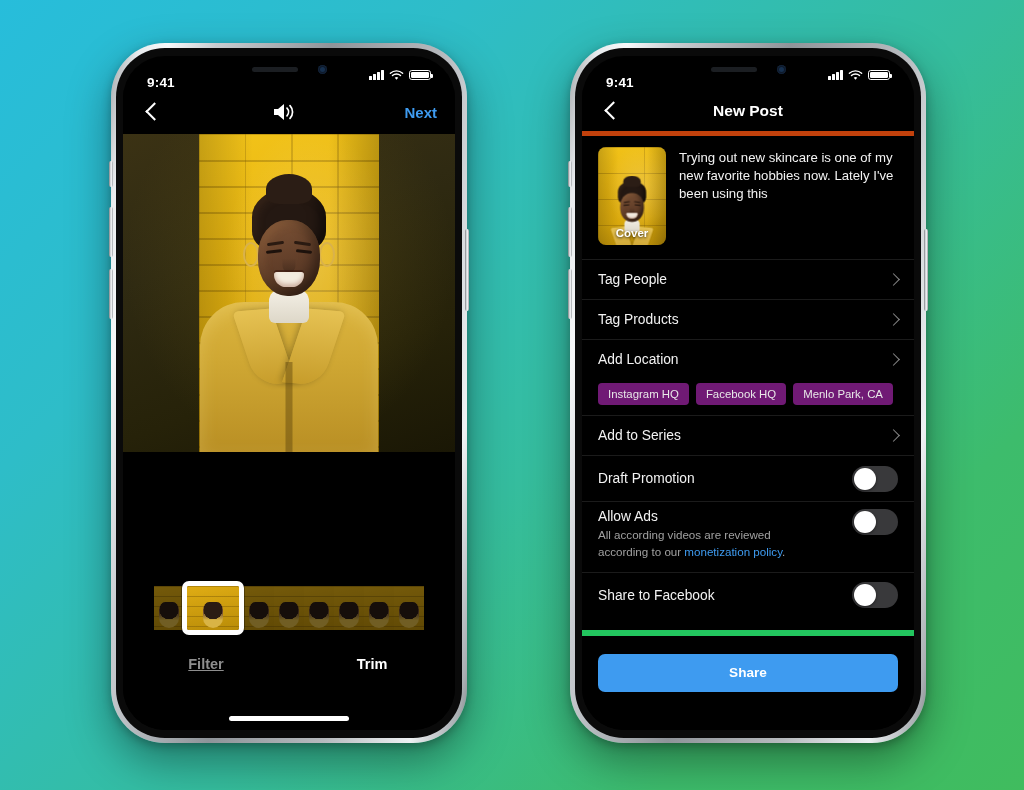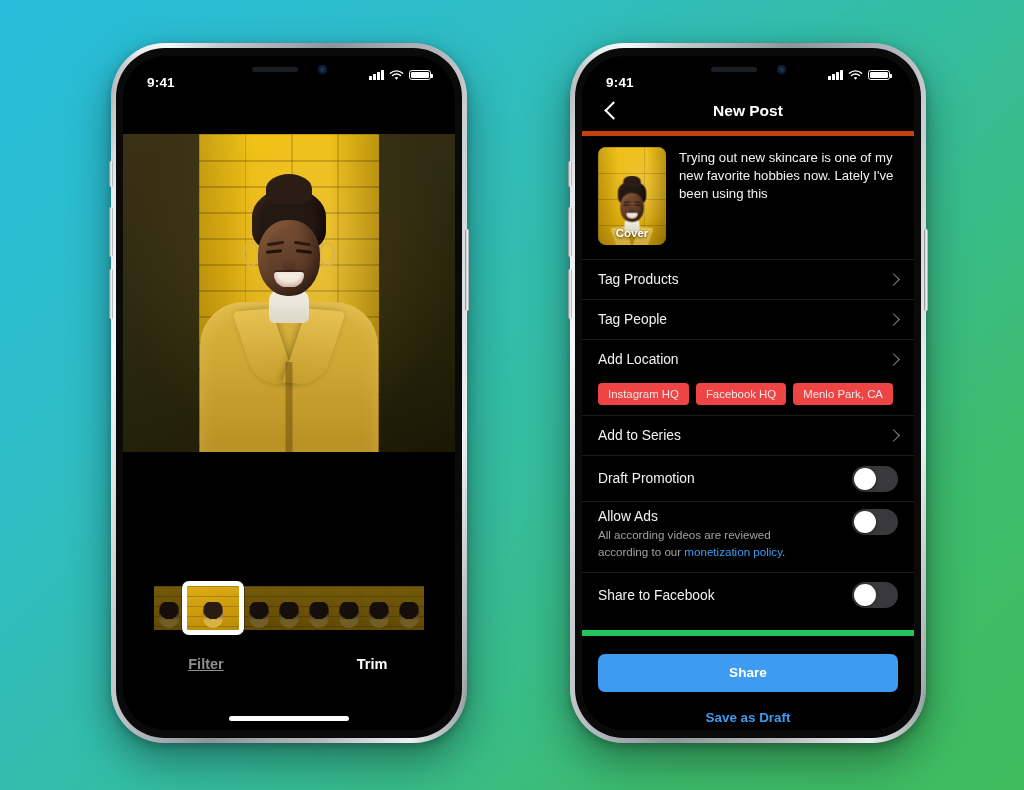--- a/index.html
+++ b/index.html
@@ -225,21 +225,21 @@
 
   .row {
     position: relative; display: flex; align-items: center; justify-content: space-between;
     padding: 0 16px; height: 40px; border-top: 1px solid #1b1b1b;
   }
   .row-label { color: #f2f2f2; font-size: 13.8px; }
   .chev-r { width: 9px; height: 9px; border-right: 1.6px solid #8a8a8a; border-top: 1.6px solid #8a8a8a; transform: rotate(45deg); }
 
   .chips { display: flex; gap: 7px; padding: 4px 16px 10px 16px; }
   .chip {
-    background: #ef4444; color: #e8e8e8; font-size: 11.4px;
+    background: #701a75; color: #e8e8e8; font-size: 11.4px;
     padding: 5px 10px; border-radius: 4px; white-space: nowrap;
   }
 
   .row.tall { height: 46px; }
   .toggle {
     width: 46px; height: 26px; border-radius: 14px; background: #39393b; position: relative; flex: 0 0 auto;
   }
   .toggle .knob {
     position: absolute; top: 2px; left: 2px; width: 22px; height: 22px; border-radius: 50%;
     background: #fff; box-shadow: 0 1px 3px rgba(0,0,0,.5);
@@ -291,20 +291,31 @@
             <path d="M8 10.6 6.1 8.5a2.8 2.8 0 0 1 3.8 0Z" fill="#fff"></path>
             <path d="M3.6 6.1a6.4 6.4 0 0 1 8.8 0" stroke="#fff" stroke-width="1.5" fill="none" stroke-linecap="round"></path>
             <path d="M1.3 3.6a9.8 9.8 0 0 1 13.4 0" stroke="#fff" stroke-width="1.5" fill="none" stroke-linecap="round"></path>
           </svg>
           <div class="batt">
               <span></span>
             </div>
         </div>
       </div>
 
+      <div class="nav-edit">
+        <div class="chev-back"></div>
+        <div class="spk-icon">
+          <svg width="26" height="22" viewBox="0 0 26 22">
+            <path d="M3 8h4l6-5v16l-6-5H3z" fill="#fff"></path>
+            <path d="M16 7.2a5.6 5.6 0 0 1 0 7.6" stroke="#fff" stroke-width="1.7" fill="none" stroke-linecap="round"></path>
+            <path d="M19 4.6a9.3 9.3 0 0 1 0 12.8" stroke="#fff" stroke-width="1.7" fill="none" stroke-linecap="round"></path>
+          </svg>
+        </div>
+        <div class="next-btn">Next</div>
+      </div>
 
       <div class="media-area">
         <div class="blur-bg"></div>
         <div class="photo-main">
           <div class="wall"></div>
           <div class="person">
             <div class="jacket">
               <div class="collar-l"></div>
               <div class="collar-r"></div>
               <div class="placket"></div>
@@ -466,26 +477,26 @@
                 <div class="nose"></div>
                   <div class="mouth"></div>
               </div>
             </div>
             <div class="cover-label">Cover</div>
           </div>
           <div class="caption-text">Trying out new skincare is one of my new favorite hobbies now. Lately I've been using this</div>
         </div>
 
         <div class="row">
+          <div class="row-label">Tag People</div>
+          <div class="chev-r"></div>
+        </div>
+
+        <div class="row">
           <div class="row-label">Tag Products</div>
-          <div class="chev-r"></div>
-        </div>
-
-        <div class="row">
-          <div class="row-label">Tag People</div>
           <div class="chev-r"></div>
         </div>
 
         <div class="row">
           <div class="row-label">Add Location</div>
           <div class="chev-r"></div>
         </div>
 
         <div class="chips">
           <div class="chip">Instagram HQ</div>
@@ -520,19 +531,18 @@
 
         <div class="row tall" style="border-top:1px solid #1b1b1b;">
           <div class="row-label">Share to Facebook</div>
           <div class="toggle">
               <div class="knob"></div>
             </div>
         </div>
 
         <div class="share-wrap">
           <button class="share-btn">Share</button>
-          <button class="draft-btn">Save as Draft</button>
         </div>
 
       </div>
     </div>
   </div>
 </div>
 
 </body></html>

